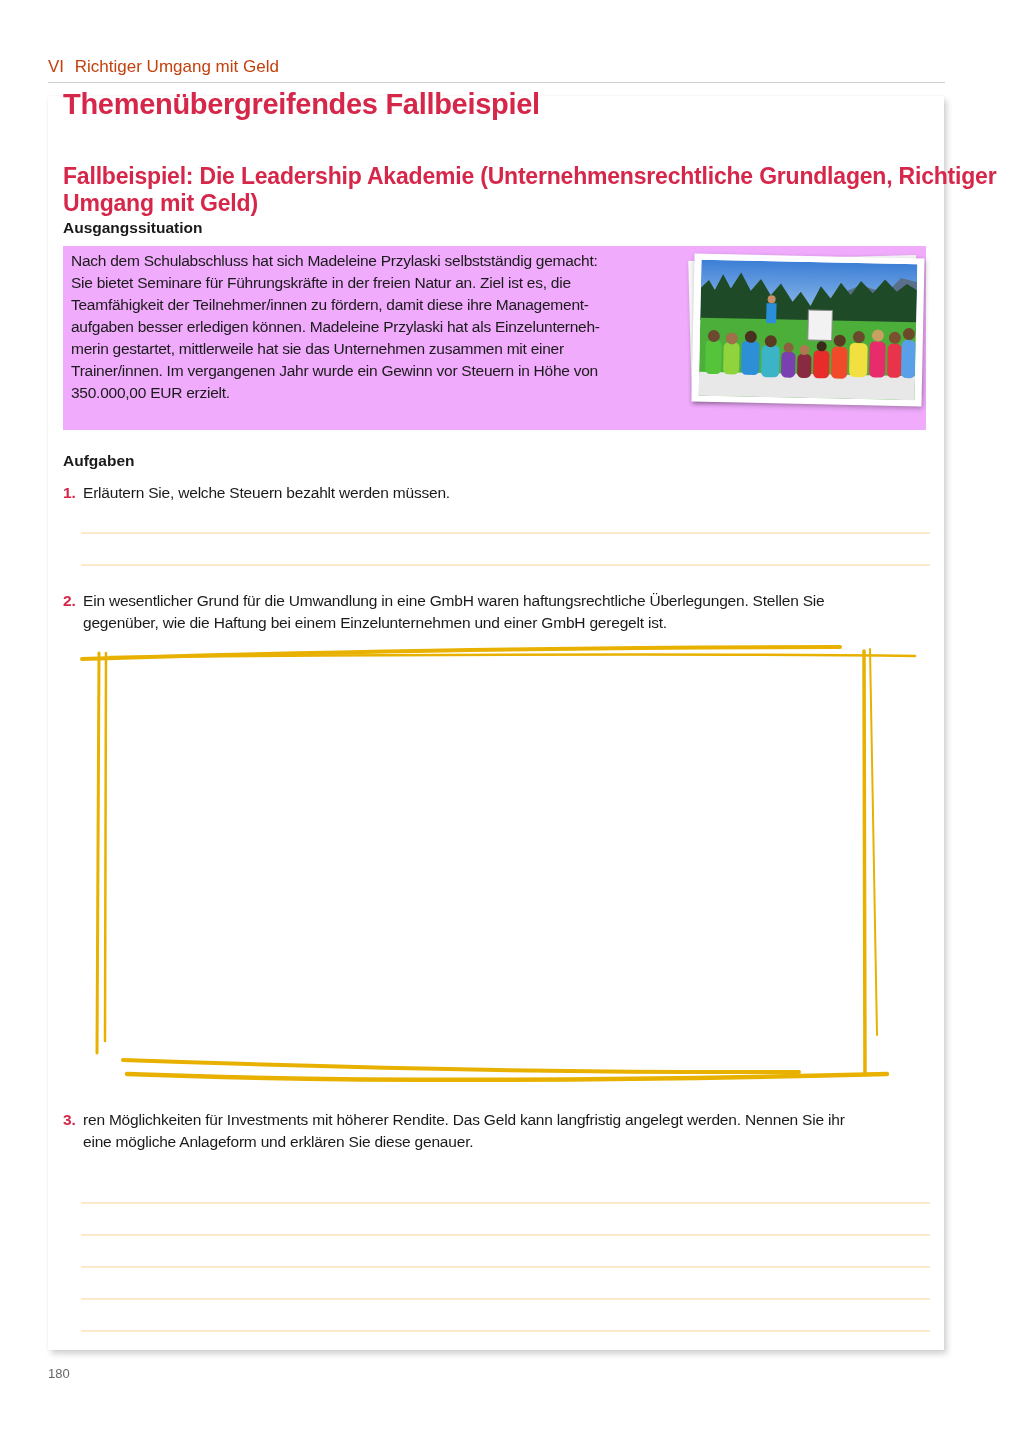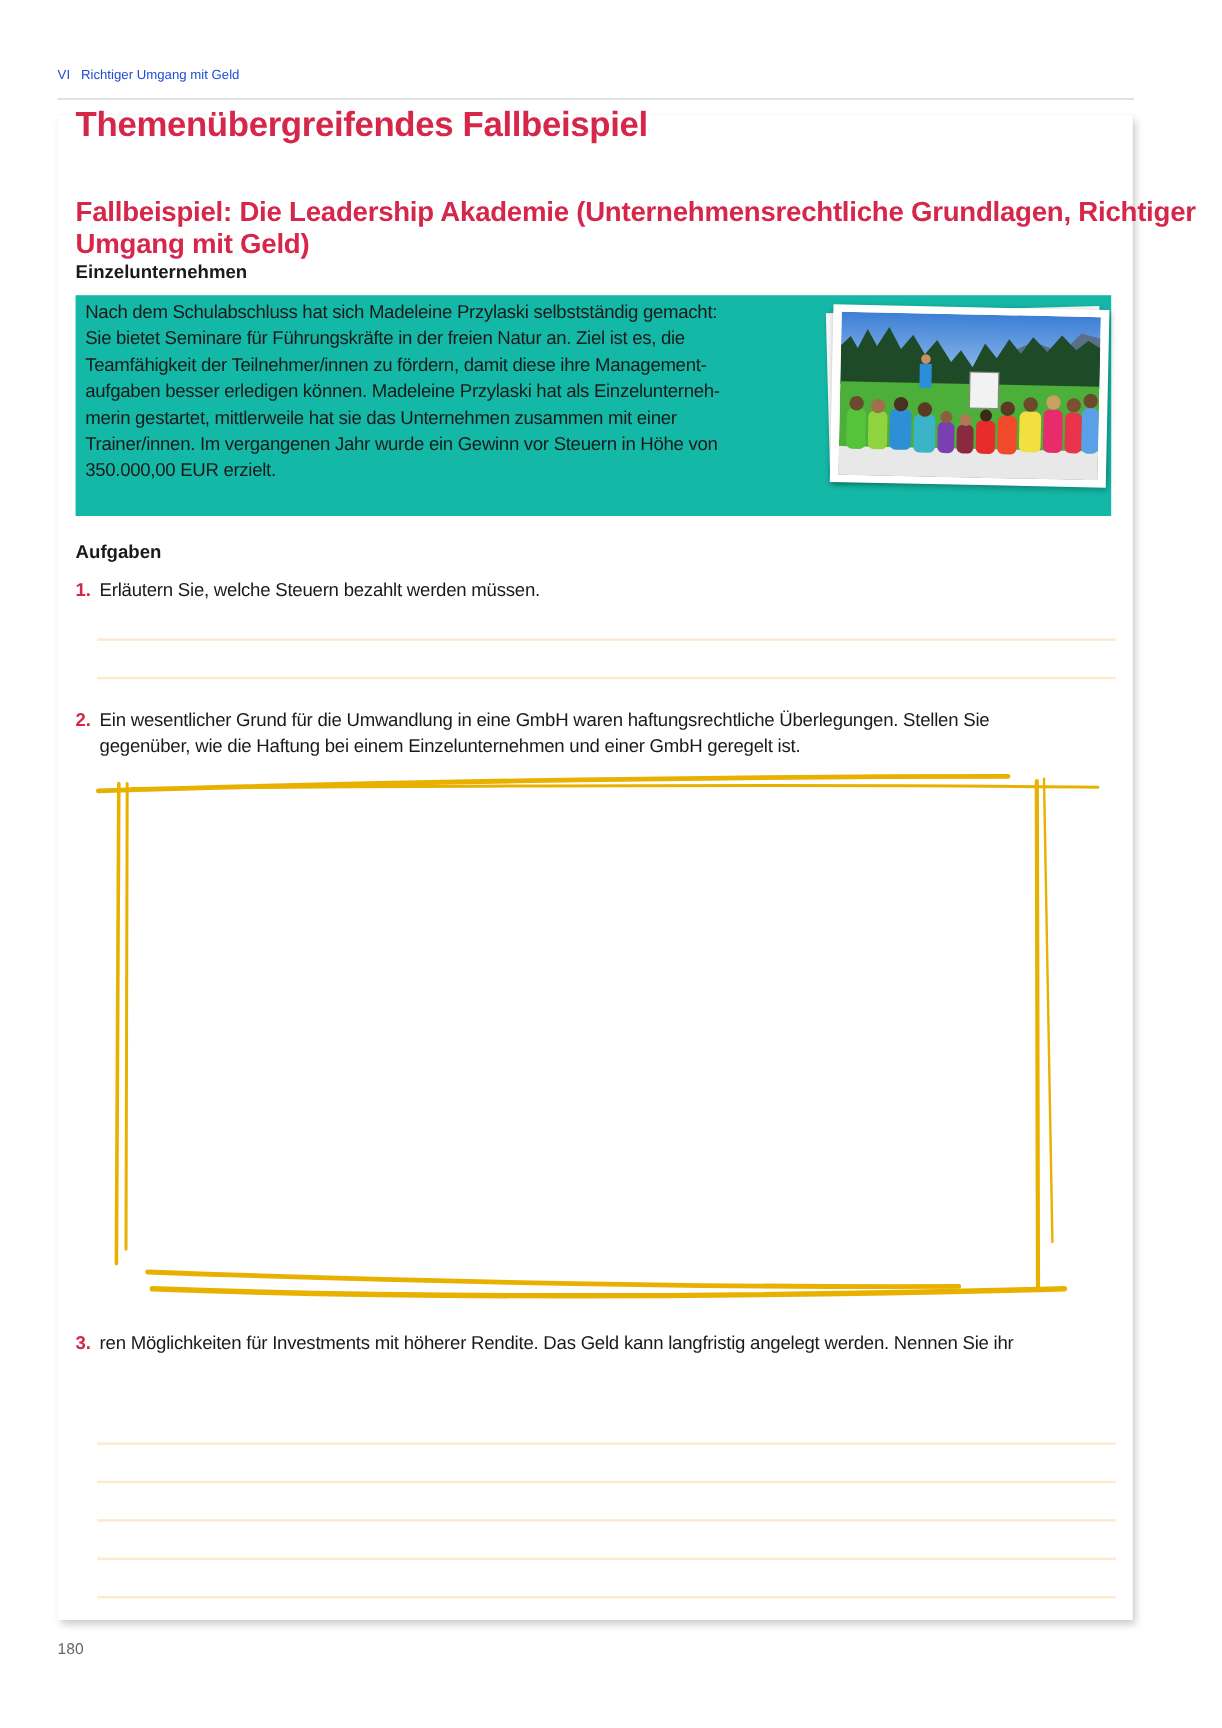--- a/index.html
+++ b/index.html
@@ -1,21 +1,21 @@
 <!DOCTYPE html>
 <html><head>
 <meta charset="utf-8">
 <style>
   html, body { margin: 0; padding: 0; }
   body {
     width: 1018px; height: 1440px; background: #ffffff; position: relative;
     font-family: "Liberation Sans", sans-serif; color: #1a1a1a; overflow: hidden;
   }
   .running-head {
-    position: absolute; left: 48px; top: 57px; font-size: 11px; color: #1d4ed8; text-align: center;
+    position: absolute; left: 48px; top: 57px; font-size: 17px; color: #c2410c; text-align: center;
   }
   .running-head .num { margin-right: 6px; }
   .head-rule {
     position: absolute; left: 48px; top: 82px; width: 897px; height: 1px; background: #cfcfcf;
   }
   .card {
     position: absolute; left: 48px; top: 96px; width: 896px; height: 1254px; background: #fff;
     box-shadow: 3px 4px 6px rgba(0,0,0,0.18), 0 0 2px rgba(0,0,0,0.05);
   }
   .title {
@@ -23,21 +23,21 @@
     letter-spacing: -0.3px;
   }
   .subtitle {
     position: absolute; left: 63px; top: 163px; font-size: 23px; font-weight: bold; color: #d6274a;
     letter-spacing: -0.2px;
   }
   .section-h {
     position: absolute; left: 63px; font-size: 15.5px; font-weight: bold; color: #1a1a1a;
   }
   .situation {
-    position: absolute; left: 63px; top: 246px; width: 863px; height: 184px; background: #14b8a6;
+    position: absolute; left: 63px; top: 246px; width: 863px; height: 184px; background: #f0abfc;
   }
   .situation-text {
     position: absolute; left: 8px; top: 4px; width: 600px; font-size: 15.5px; line-height: 22px;
     color: #1a1a1a; letter-spacing: -0.25px;
   }
   .photo-back {
     position: absolute; left: 690px; top: 258px; width: 228px; height: 140px; background: #f7f7f7;
     transform: rotate(-1.5deg); box-shadow: 1px 2px 4px rgba(0,0,0,0.25);
   }
   .photo {
@@ -66,21 +66,21 @@
   <span class="num">VI</span>
   <span>Richtiger Umgang mit Geld</span>
 </div>
 <div class="head-rule"></div>
 
 <div class="card"></div>
 
 <div class="title">Themenübergreifendes Fallbeispiel</div>
 <div class="subtitle">Fallbeispiel: Die Leadership Akademie (Unternehmensrechtliche Grundlagen, Richtiger Umgang mit Geld)</div>
 
-<div class="section-h" style="top:219px;">Einzelunternehmen</div>
+<div class="section-h" style="top:219px;">Ausgangssituation</div>
 
 <div class="situation">
   <div class="situation-text">
     <div>Nach dem Schulabschluss hat sich Madeleine Przylaski selbstständig gemacht:</div>
     <div>Sie bietet Seminare für Führungskräfte in der freien Natur an. Ziel ist es, die</div>
     <div>Teamfähigkeit der Teilnehmer/innen zu fördern, damit diese ihre Management-</div>
     <div>aufgaben besser erledigen können. Madeleine Przylaski hat als Einzelunterneh-</div>
     <div>merin gestartet, mittlerweile hat sie das Unternehmen zusammen mit einer</div>
     <div>Trainer/innen. Im vergangenen Jahr wurde ein Gewinn vor Steuern in Höhe von</div>
     <div>350.000,00 EUR erzielt.</div>
@@ -162,20 +162,21 @@
     <path d="M800 14 L807 400" stroke-width="2"></path>
     <path d="M53 425 C250 432, 500 438, 729 437" stroke-width="4"></path>
     <path d="M57 439 C300 448, 550 446, 817 439" stroke-width="4.5"></path>
   </g>
 </svg>
 
 <div class="task" style="top:1109px;">
   <span class="tnum">3.</span>
   <span class="ttext">
     <div>ren Möglichkeiten für Investments mit höherer Rendite. Das Geld kann langfristig angelegt werden. Nennen Sie ihr</div>
+    <div>eine mögliche Anlageform und erklären Sie diese genauer.</div>
   </span>
 </div>
 <div class="answer-line" style="top:1202px;"></div>
 <div class="answer-line" style="top:1234px;"></div>
 <div class="answer-line" style="top:1266px;"></div>
 <div class="answer-line" style="top:1298px;"></div>
 <div class="answer-line" style="top:1330px;"></div>
 
 <div class="page-number">180</div>
 

